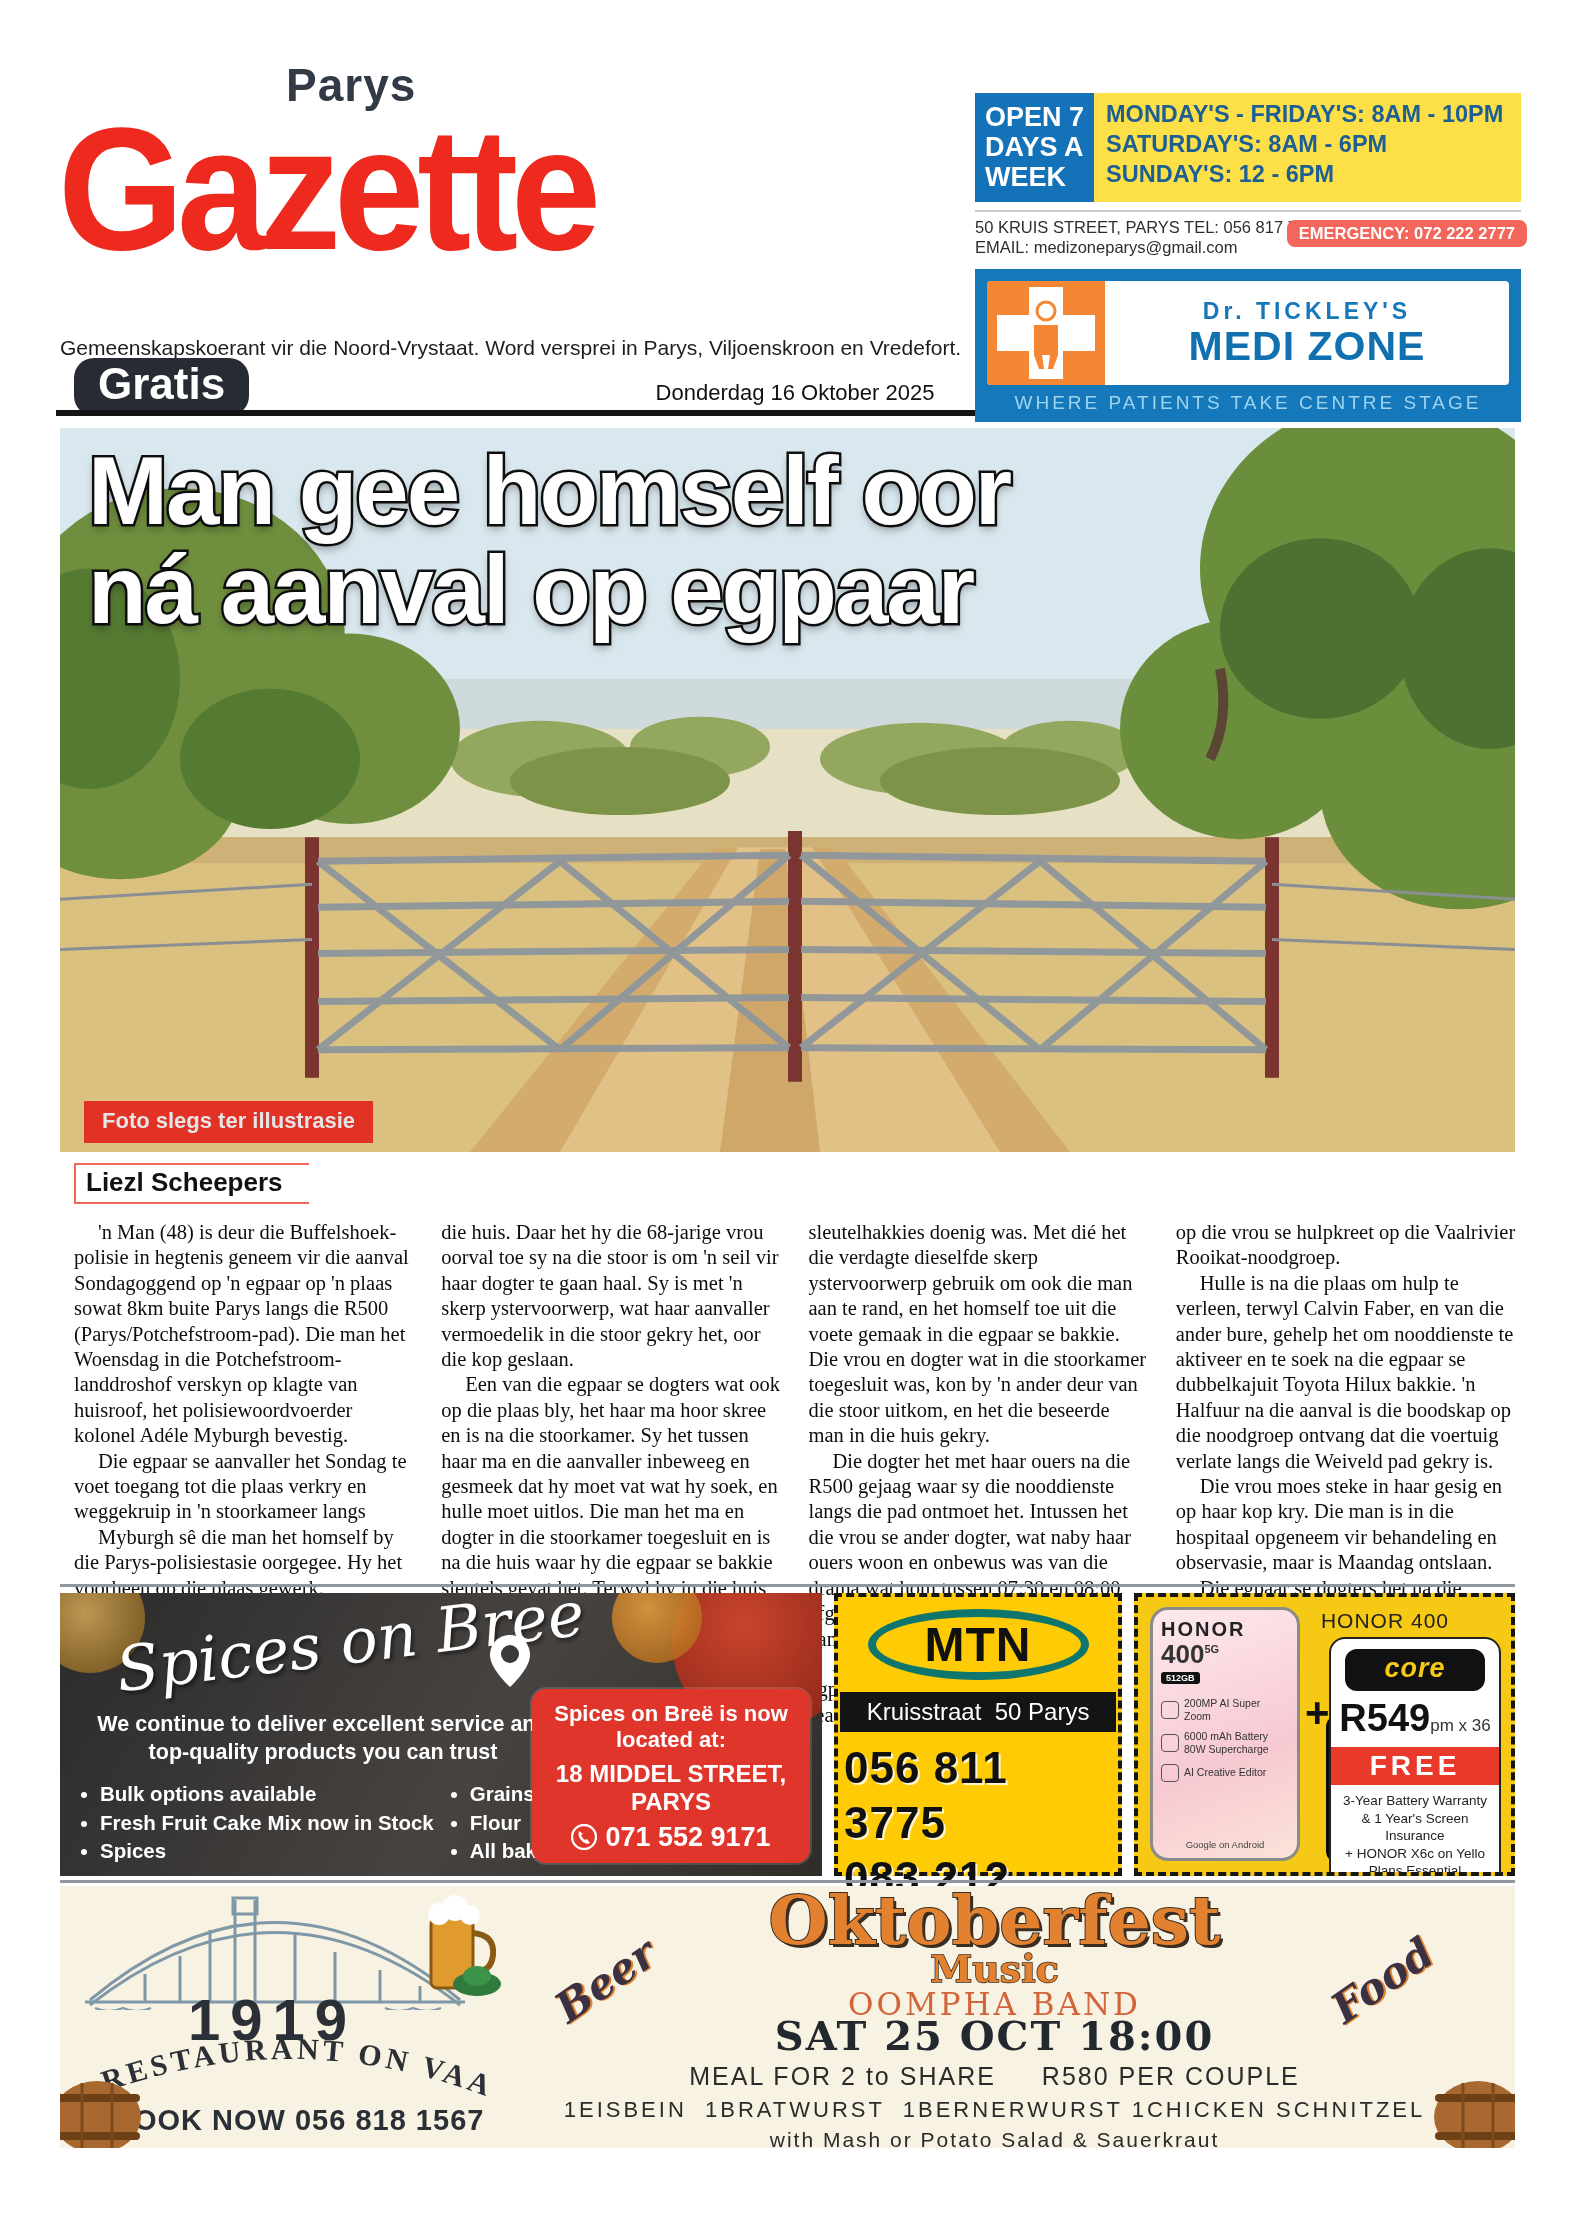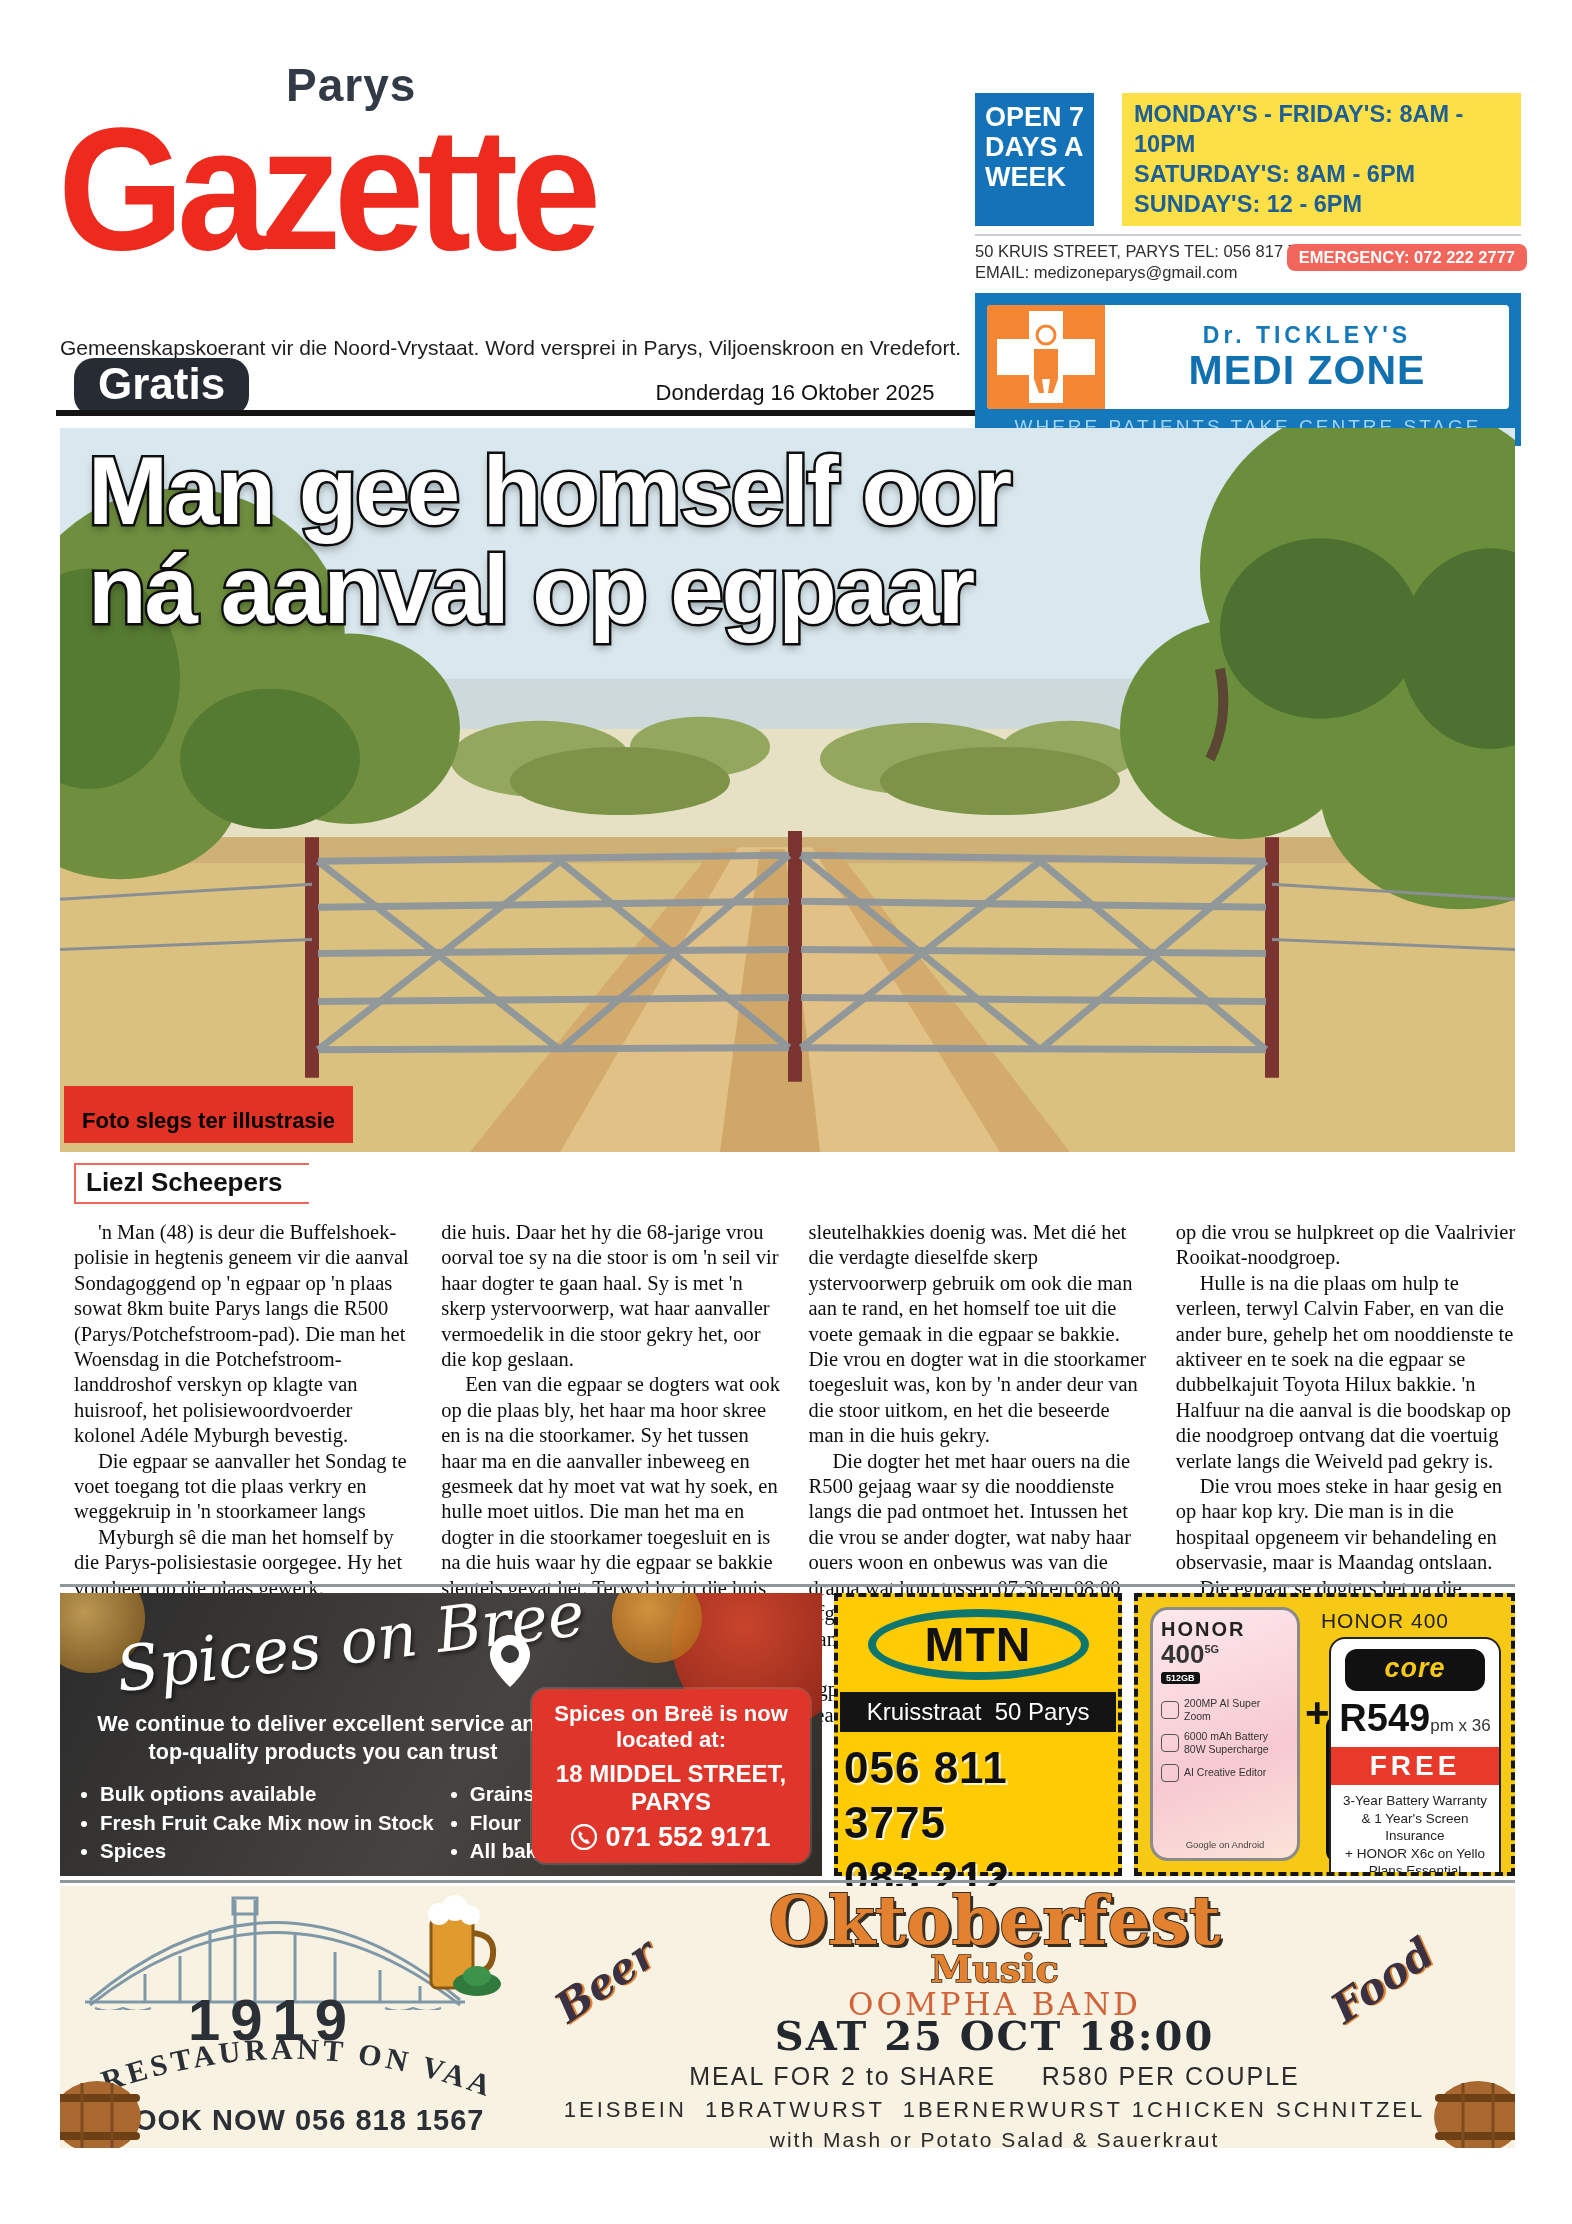--- a/index.html
+++ b/index.html
@@ -10,41 +10,41 @@
   .logo-block{position:absolute;left:58px;top:62px;width:610px;}
   .logo-city{margin-left:228px;font-size:46px;font-weight:bold;color:#323a46;letter-spacing:1px;line-height:1;}
   .logo-name{font-size:162px;font-weight:800;color:#ee2a1e;letter-spacing:-7px;line-height:.92;transform:scaleY(1.08);transform-origin:top left;}
   .tagline{position:absolute;left:60px;top:336px;font-size:21px;color:#1d1d1d;}
   .gratis{position:absolute;left:74px;top:358px;background:#272b33;color:#fff;font-weight:bold;font-size:44px;padding:4px 24px 10px;border-radius:20px;line-height:1;}
   .issue-date{position:absolute;left:560px;top:380px;width:470px;text-align:center;font-size:22px;color:#111;}
   .head-rule{position:absolute;left:56px;top:410px;width:1462px;height:6px;background:#141414;}
 
   
   .right-col{position:absolute;left:975px;top:93px;width:546px;}
-  .hours{display:flex;gap:28px;}
+  .hours{display:flex;}
   .open-badge{background:#1472b8;color:#fff;font-weight:bold;font-size:27px;line-height:1.12;padding:9px 10px;}
   .hours-list{background:#fde047;flex:1;padding:7px 12px;}
   .hours-list div{font-weight:bold;font-size:23.5px;color:#1d5e94;line-height:1.27;}
   .contact{position:relative;margin-top:8px;height:44px;border-top:2px solid #c9ccd0;padding-top:5px;}
   .contact .line{font-size:16.5px;color:#2e2e2e;line-height:1.25;}
   .emergency{position:absolute;right:-6px;top:8px;background:#f2665c;color:#fff;font-weight:bold;font-size:16.5px;padding:4px 12px;border-radius:8px;}
   .medizone{margin-top:8px;background:#1478bb;padding:12px 12px 4px;}
   .mz-card{background:#fff;border-radius:4px;display:flex;align-items:center;height:104px;overflow:hidden;}
   .mz-logo{width:118px;height:104px;flex:0 0 118px;}
   .mz-text{flex:1;text-align:center;}
   .mz-brand-top{font-size:23px;letter-spacing:4px;color:#1478bb;font-weight:bold;}
   .mz-brand-main{font-size:41px;font-weight:800;color:#1170b0;letter-spacing:1px;line-height:1.05;}
   .mz-slogan{text-align:center;color:#9fd3ee;font-size:19px;letter-spacing:3px;padding:7px 0 4px;}
 
   
   .photo{position:absolute;left:60px;top:428px;width:1455px;height:724px;overflow:hidden;}
   .photo svg.scene{position:absolute;inset:0;width:100%;height:100%;}
   .headline{position:absolute;left:28px;top:14px;font-size:96px;font-weight:800;color:#fff;line-height:1.03;letter-spacing:-2px;
     -webkit-text-stroke:5px #101010;paint-order:stroke fill;text-shadow:0 5px 9px rgba(0,0,0,.35);}
-  .photo-caption{position:absolute;left:4px;bottom:9px;background:#e23125;color:#000000;font-weight:bold;font-size:22px;padding:22px 18px 9px;}
+  .photo-caption{position:absolute;left:24px;bottom:9px;background:#e23125;color:#e5e5e5;font-weight:bold;font-size:22px;padding:7px 18px 9px;}
 
   
   .article{position:absolute;left:74px;top:1163px;width:1442px;}
   .byline{display:inline-block;font-weight:bold;font-size:26px;color:#111;border:2.5px solid #f0685c;border-right:none;padding:2px 26px 4px 10px;}
   .cols{display:flex;gap:27px;margin-top:16px;font-family:"Liberation Serif",serif;}
   .col{flex:1;}
   .col p{margin:0;font-size:20.5px;line-height:1.24;color:#0d0d0d;text-indent:24px;}
   .col p.cont{text-indent:0;}
 
   .sep{position:absolute;left:60px;width:1455px;height:3px;background:#8f969c;}

